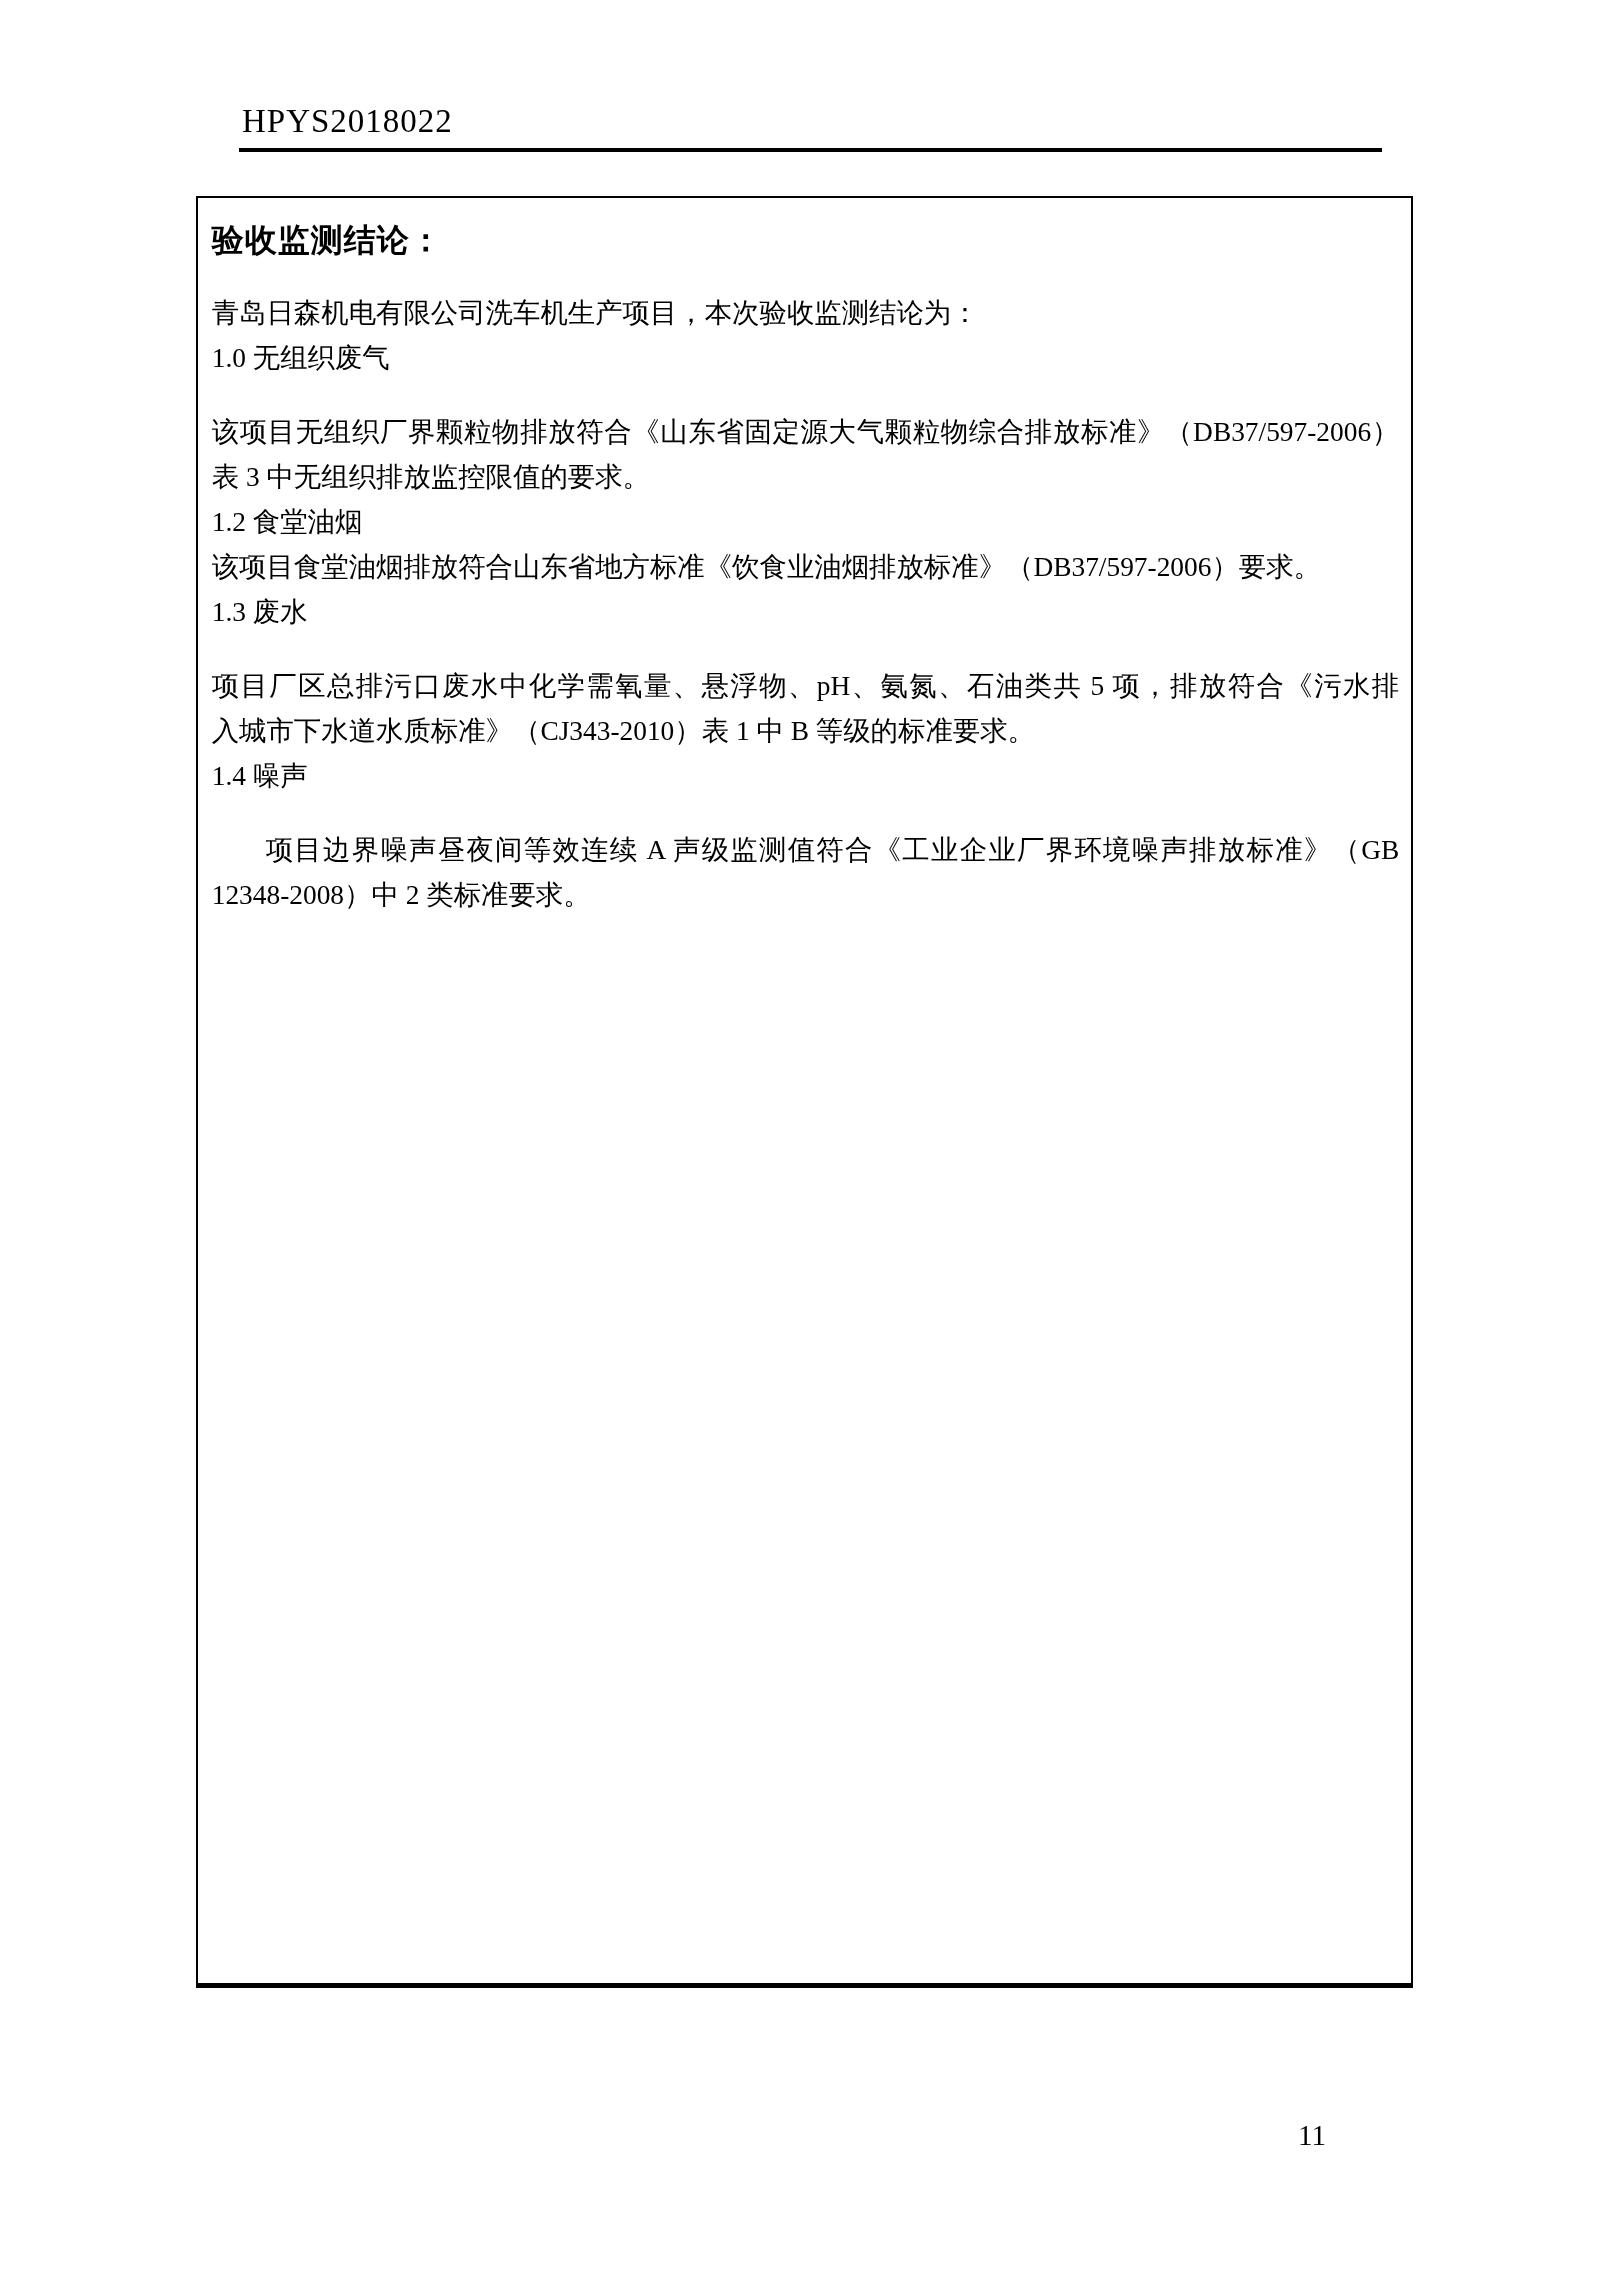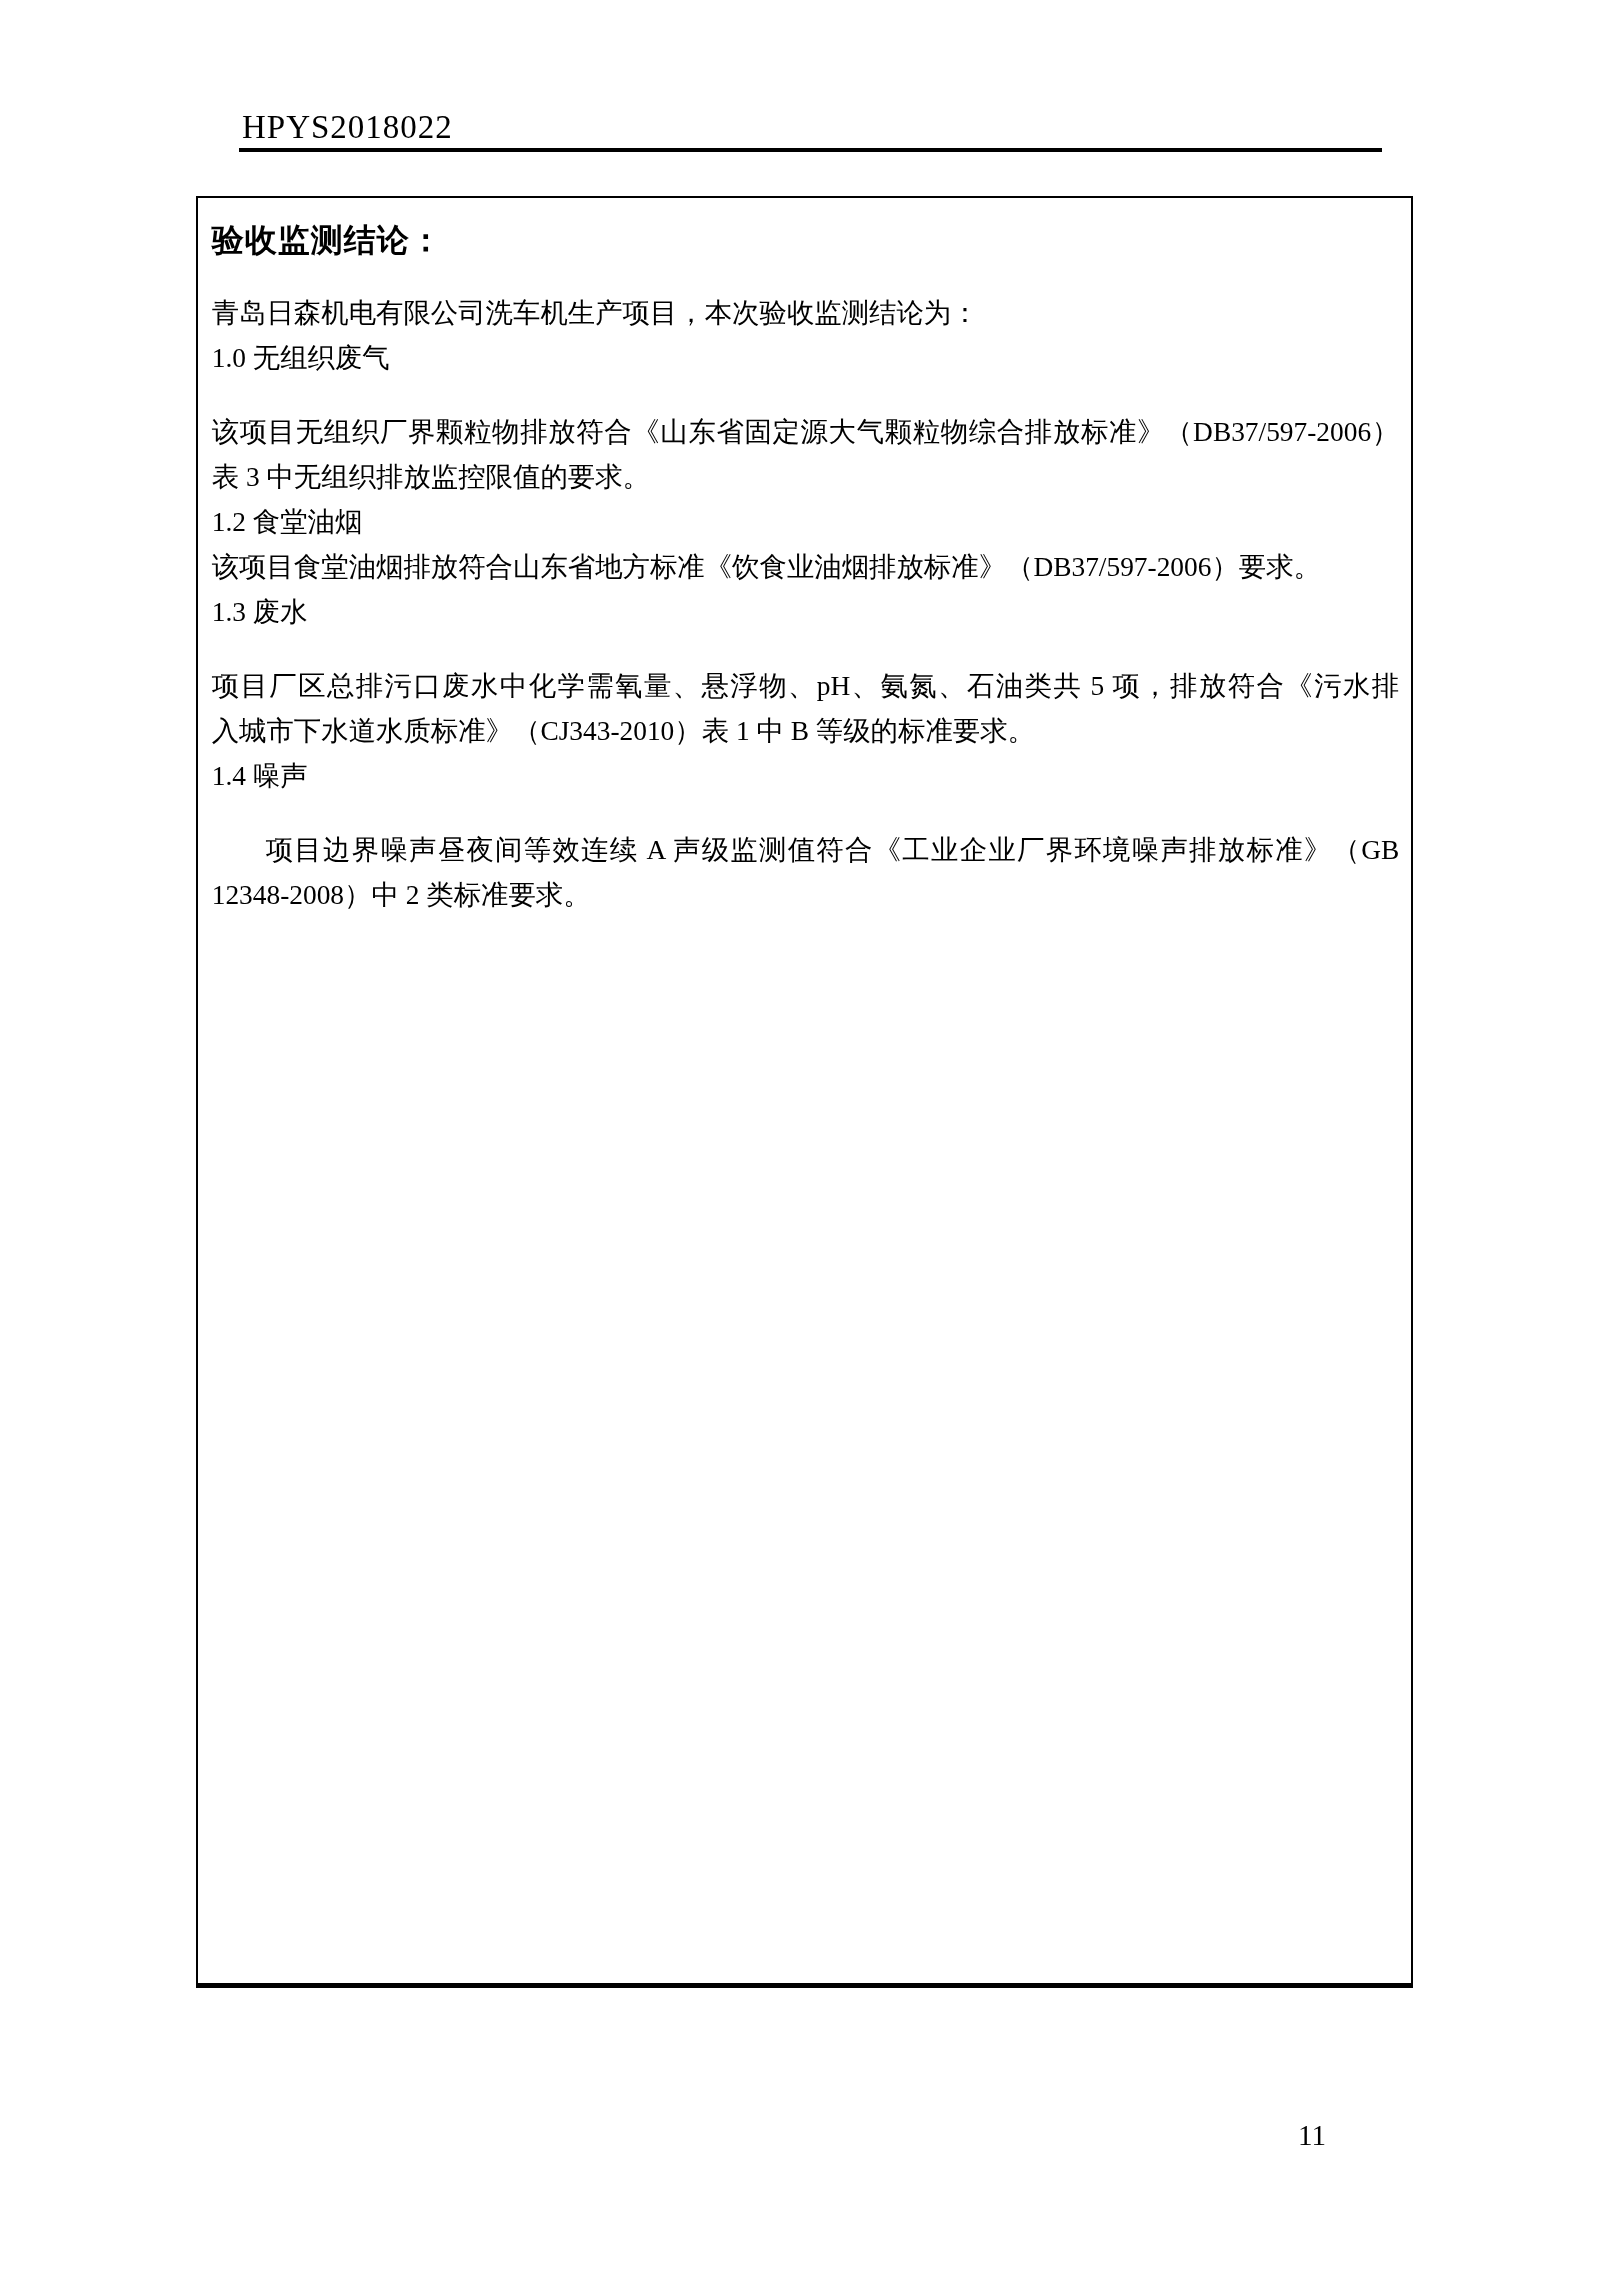--- a/index.html
+++ b/index.html
@@ -12,21 +12,21 @@
     width: 1621px;
     height: 2293px;
     background: #ffffff;
     color: #000000;
     font-family: "Liberation Serif", "DejaVu Serif", serif;
     overflow: hidden;
   }
   .header-code {
     position: absolute;
     left: 242px;
-    top: 110px;
+    top: 104px;
     font-size: 33px;
     line-height: 35px;
     letter-spacing: 1px;
     white-space: nowrap;
   }
   .header-rule {
     position: absolute;
     left: 239px;
     top: 148px;
     width: 1143px;

